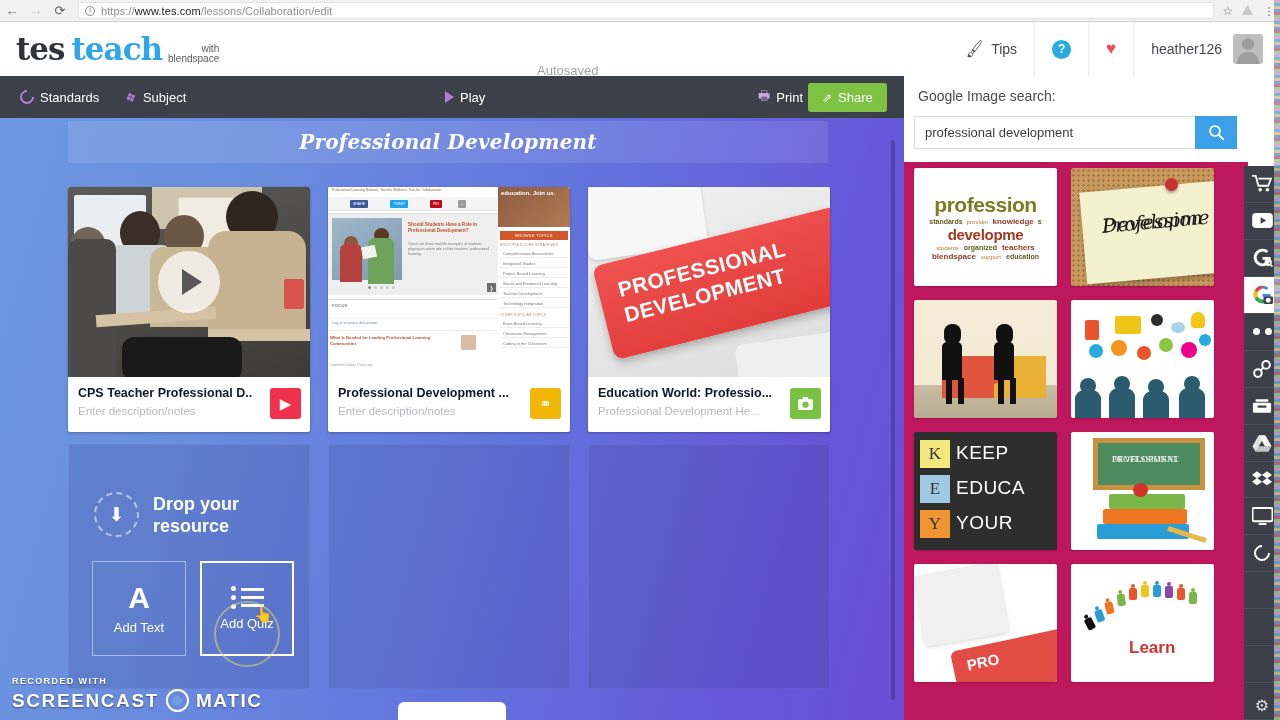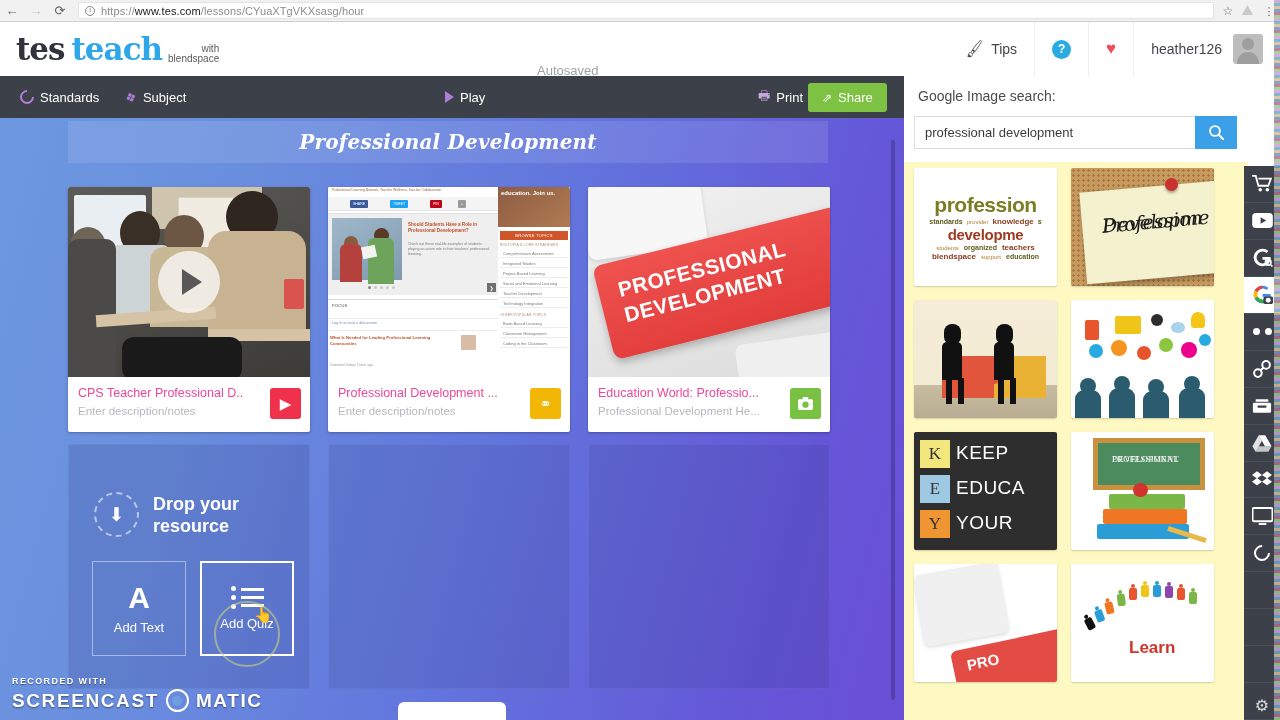--- a/index.html
+++ b/index.html
@@ -131,22 +131,22 @@
   .row + .row{ margin-top:12px; }
 
   .card{
     width:242px; background:#fff; border-radius:2px;
     box-shadow:0 1px 3px rgba(0,0,0,.28);
     overflow:hidden; position:relative;
   }
   .thumb{ height:190px; position:relative; overflow:hidden; }
   .card-meta{ padding:9px 10px 10px 10px; position:relative; height:55px; }
   .card-title{
-    font-size:12.5px; color:#ec4899; line-height:14px;
-    white-space:nowrap; overflow:hidden; padding-right:42px;
+    font-size:12.5px; color:#0f172a; line-height:14px;
+    white-space:nowrap; overflow:hidden; padding-right:42px;font-weight:bold;
   }
   .card-sub{
     font-size:11.5px; color:#b6b9bd; margin-top:5px;
     white-space:nowrap; overflow:hidden; padding-right:42px;
   }
   .card-badge{
     position:absolute; right:9px; top:11px; width:31px; height:31px;
     border-radius:3px; display:flex; align-items:center; justify-content:center;
     color:#fff; font-size:15px;
   }
@@ -287,21 +287,21 @@
   .watermark{ position:absolute; left:12px; bottom:8px; }
   .wm-top{ font-size:9px; font-weight:bold; color:#fff; letter-spacing:1.4px; text-shadow:0 1px 1px rgba(0,0,0,.4);}
   .wm-main{ display:flex; align-items:center; gap:7px; margin-top:3px;}
   .wm-main span{ font-size:19px; font-weight:bold; color:#fff; letter-spacing:1.6px; text-shadow:0 1px 2px rgba(0,0,0,.45);}
   .wm-ring{ width:23px;height:23px;border-radius:50%;border:2.5px solid #fff;display:flex;align-items:center;justify-content:center;}
   .wm-ring i{ width:10px;height:10px;border-radius:50%;background:#6f9de0;display:block;}
 
   
   .right-panel{
     position:absolute; left:904px; top:76px; width:344px; height:644px;
-    background:#fef9c3;
+    background:#be185d;
     text-decoration:underline;
   }
   .search-head{
     position:absolute; left:0; top:0; width:344px; height:86px; background:#fff;
   }
   .search-label{ position:absolute; left:14px; top:12px; font-size:14px; color:#4b4b4b; }
   .search-box{
     position:absolute; left:10px; top:40px; width:323px; height:33px;
     border:1px solid #dcdcdc; background:#fff; display:flex; align-items:center;
   }
@@ -420,21 +420,21 @@
 
 <div class="screen">
 
   <div class="browser-bar">
     <div class="nav-btn">←</div>
     <div class="nav-btn disabled">→</div>
     <div class="nav-btn">⟳</div>
     <div class="omnibox">
       <div class="info-ico"></div>
       <div class="url">
-        <span class="dim">https://</span><span class="strong">www.tes.com</span><span class="dim">/lessons/CYuaXTgVKXsasg/hour</span>
+        <span class="dim">https://</span><span class="strong">www.tes.com</span><span class="dim">/lessons/Collaboration/edit</span>
       </div>
     </div>
     <div class="chrome-right">
       <div class="star-ico">☆</div>
       <div class="cloud-ico">
         <svg width="15" height="13" viewBox="0 0 15 13" class="gsvg">
             <path d="M7.5 1 L13 11 L2 11 Z" fill="#c9c9c9"></path>
           </svg>
       </div>
       <div class="menu-ico">⋮</div>

